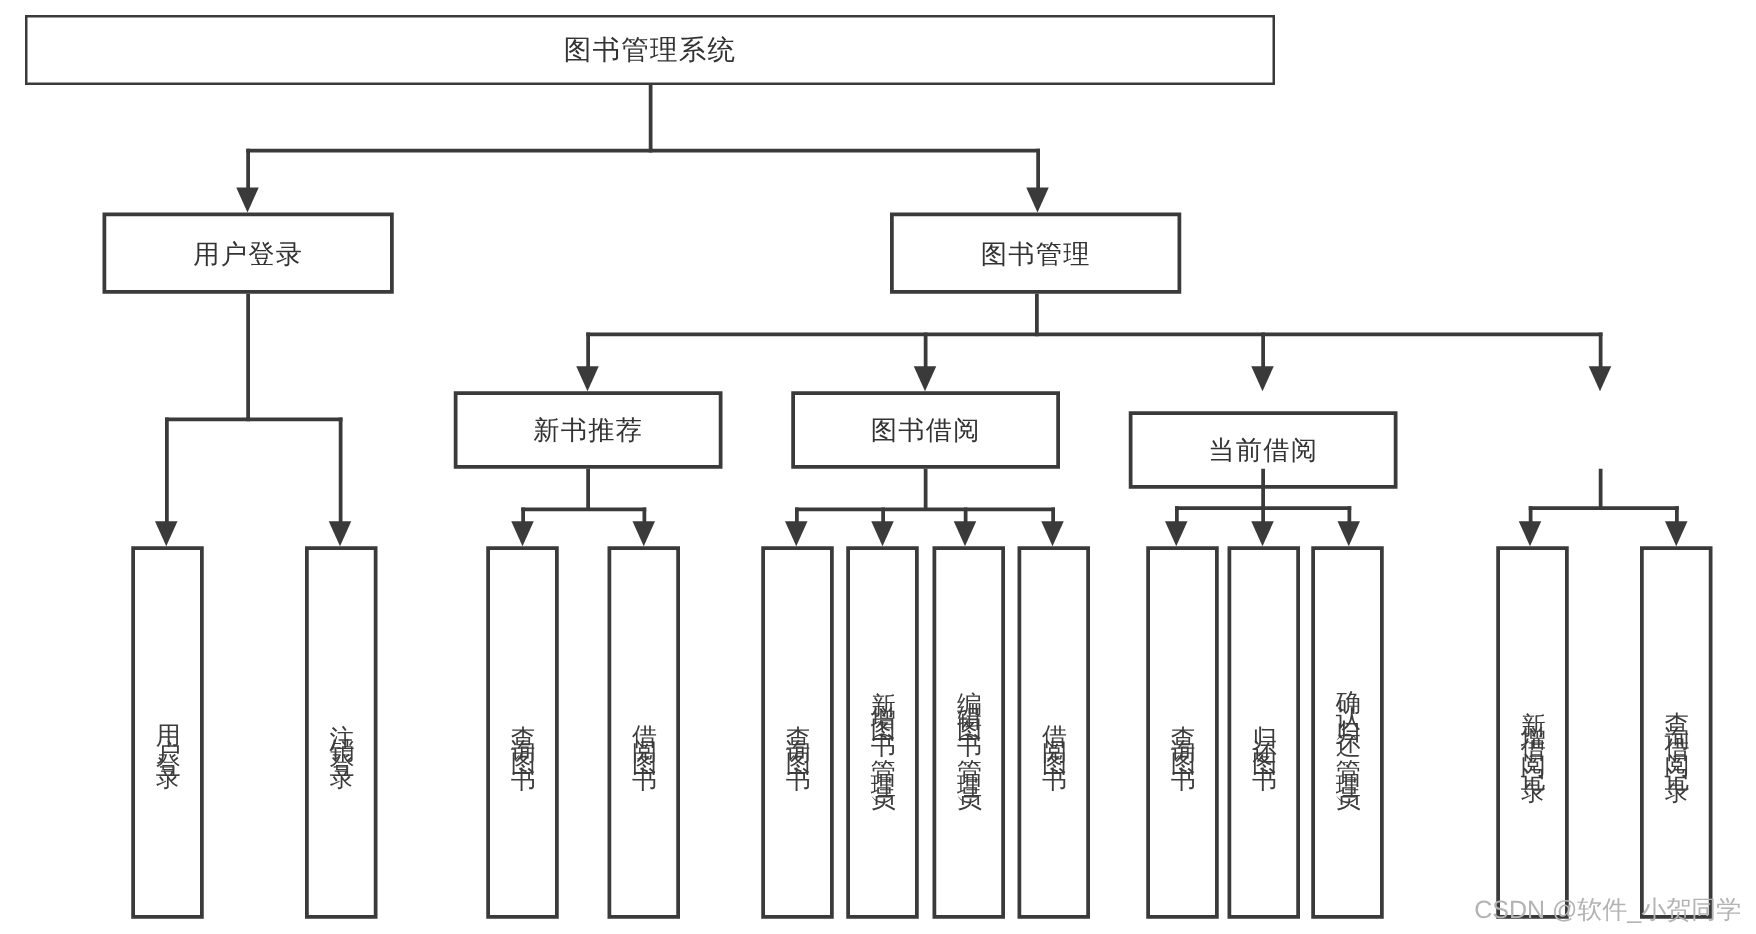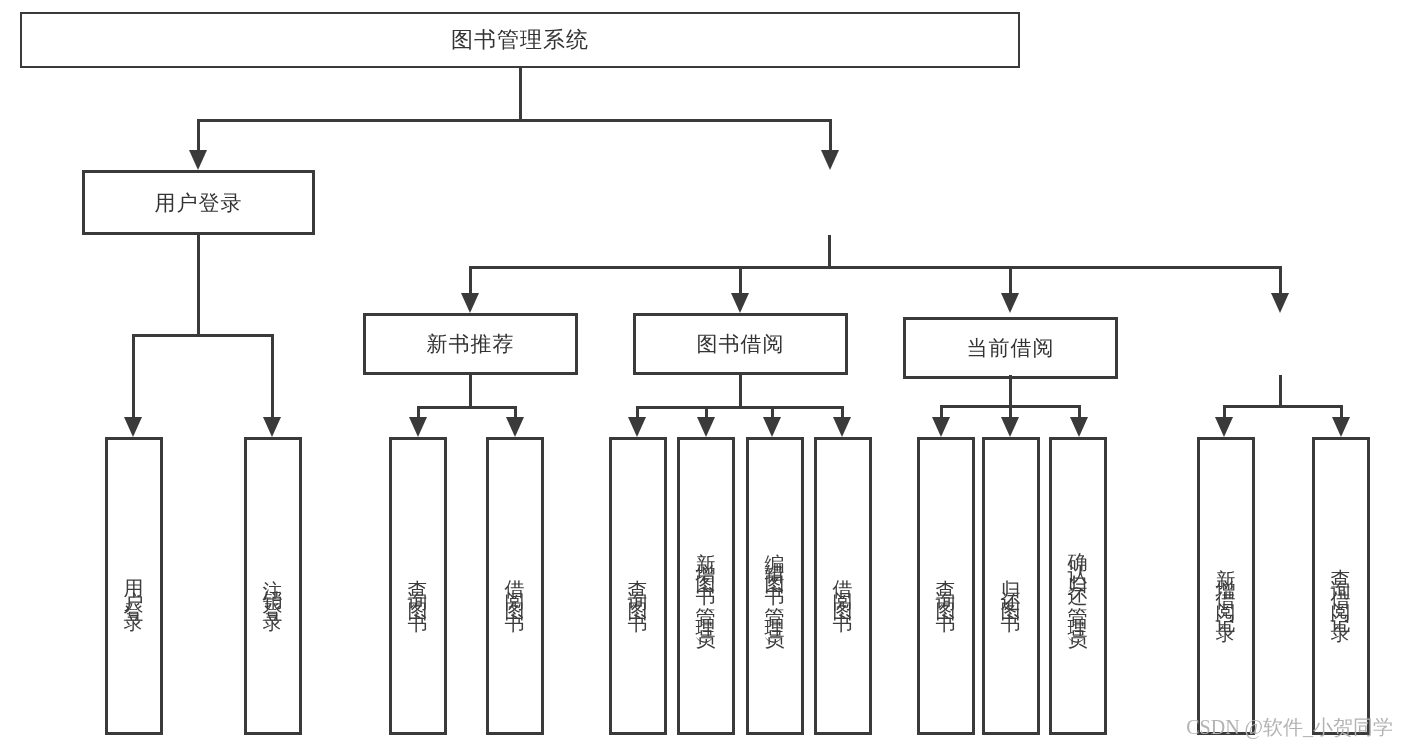--- a/index.html
+++ b/index.html
@@ -1,18 +1,18 @@
 <!DOCTYPE html>
 <html><head>
 <meta charset="utf-8">
 <style>
   html,body { margin:0; padding:0; background:#ffffff; }
   .canvas {
     position:relative; width:1405px; height:747px; background:#ffffff;
-    font-family:Liberation Serif, serif; overflow:hidden;
+    font-family:Liberation Sans, sans-serif; overflow:hidden;
   }
   .box {
     position:absolute; box-sizing:border-box; background:#ffffff;
     border:3px solid #3a3a3a; display:flex; align-items:center; justify-content:center;
     color:#333333;
   }
   .hlabel { font-size:21px; letter-spacing:1px; white-space:nowrap; }
   .root-box { border-width:2px; }
   .vbox span {
     writing-mode:vertical-rl; text-orientation:mixed;
@@ -30,24 +30,25 @@
   }
 </style>
 </head>
 <body>
 
 <div class="canvas">
 
   <div class="box root-box hlabel" style="left:20px;top:12px;width:1000px;height:56px;font-size:22px;">图书管理系统</div>
 
   <div class="box hlabel" style="left:82px;top:170px;width:233px;height:65px;">用户登录</div>
+  <div class="box hlabel" style="left:712px;top:170px;width:233px;height:65px;">图书管理</div>
 
   <div class="box hlabel" style="left:633px;top:313px;width:215px;height:62px;">图书借阅</div>
   <div class="box hlabel" style="left:363px;top:313px;width:215px;height:62px;">新书推荐</div>
-  <div class="box hlabel" style="left:903px;top:317px;width:215px;height:62px;">当前借阅</div>
+  <div class="box hlabel" style="left:903px;top:329px;width:215px;height:62px;">当前借阅</div>
 
   <div class="box vbox" style="left:105px;top:437px;width:58px;height:298px;">
       <span>用户登录</span>
     </div>
   <div class="box vbox" style="left:244px;top:437px;width:58px;height:298px;">
       <span>注销登录</span>
     </div>
   <div class="box vbox" style="left:389px;top:437px;width:58px;height:298px;">
       <span>查询图书</span>
     </div>

